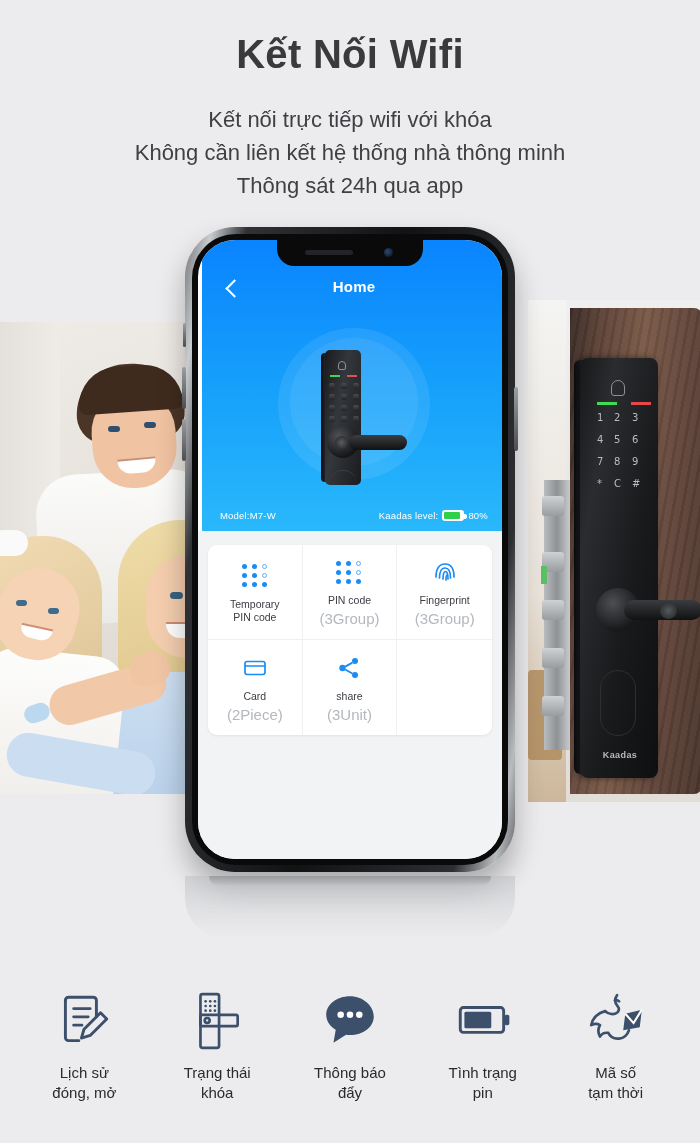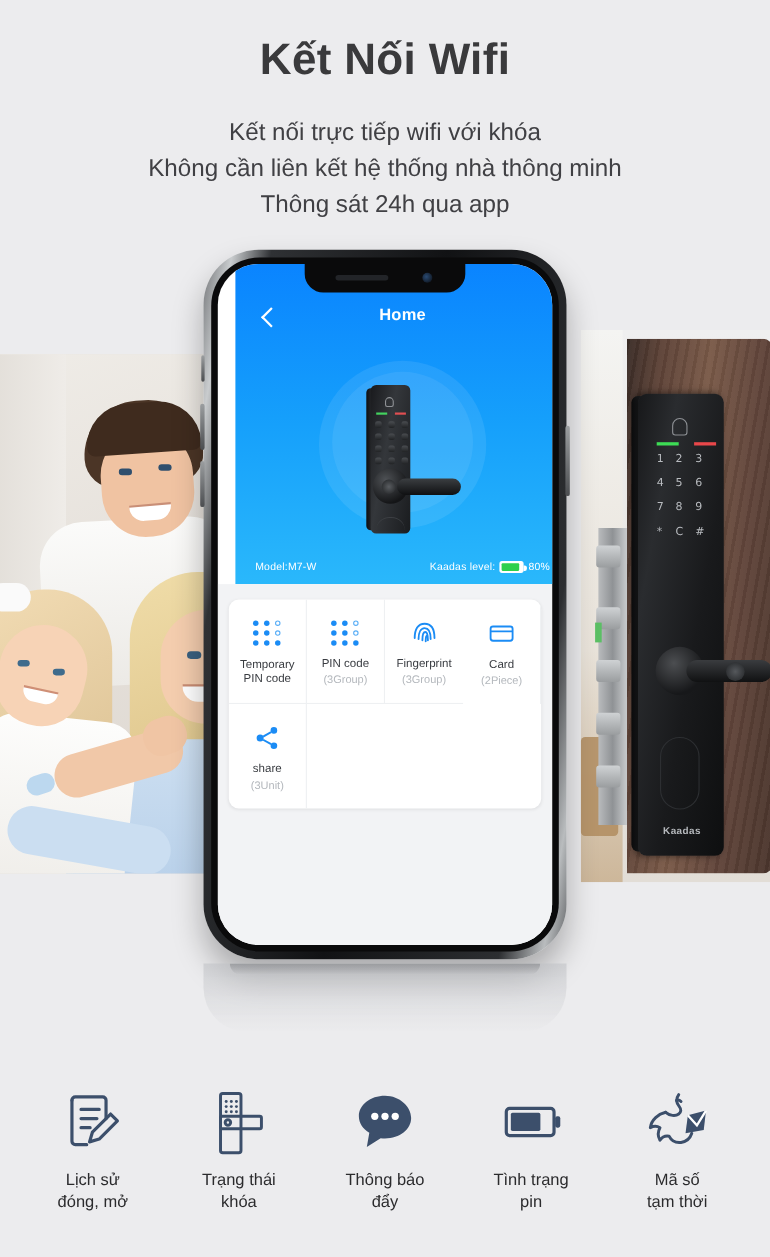--- a/index.html
+++ b/index.html
@@ -164,21 +164,21 @@
   .notch .cam{ position:absolute; right:30px; top:8px; width:9px; height:9px;
     background:radial-gradient(circle at 40% 40%,#2a4a72,#090b0f); border-radius:50%; }
   .btn-side{ position:absolute; background:linear-gradient(180deg,#9b9ea0,#4b4d50); border-radius:2px; }
   .btn-mute{ left:-2px; top:96px; width:3px; height:24px; }
   .btn-vup{  left:-3px; top:140px; width:4px; height:42px; }
   .btn-vdn{  left:-3px; top:192px; width:4px; height:42px; }
   .btn-pwr{  right:-3px; top:160px; width:4px; height:64px; }
 
   
   .app-hero{
-    position:absolute; left:16px; top:0; width:100%; height:291px;
+    position:absolute; left:4px; top:0; width:100%; height:291px;
     background:linear-gradient(180deg,#0a84ff 0%,#159ffb 48%,#2ab8fb 100%);
   }
   .app-nav{ position:absolute; top:38px; left:0; width:100%; height:24px; }
   .nav-back{ position:absolute; left:20px; top:0; width:20px; height:22px; cursor:pointer; }
   .nav-back:before{ content:""; position:absolute; left:6px; top:4px; width:11px; height:11px;
     border-left:2.4px solid #fff; border-bottom:2.4px solid #fff; transform:rotate(45deg); }
   .nav-title{ position:absolute; left:0; width:100%; text-align:center;
     color:#fff; font-size:15px; font-weight:600; letter-spacing:.2px; }
   .hero-halo{
     position:absolute; left:50%; top:88px; transform:translateX(-50%);
@@ -225,31 +225,31 @@
     background:#fff; border-radius:0 2px 2px 0; }
 
   
   .app-body{ position:absolute; top:291px; left:0; width:100%; bottom:0;
     background:#f2f3f5; }
   .grid-card{
     position:absolute; left:10px; right:10px; top:14px;
     background:#fff; border-radius:9px; overflow:hidden;
     box-shadow:0 1px 3px rgba(0,0,0,.07);
   }
-  .grid{ display:grid; grid-template-columns:repeat(4,1fr); }
+  .grid{ display:grid; grid-template-columns:repeat(3,1fr); }
   .cell{
     position:relative; height:95px; display:flex; flex-direction:column;
     align-items:center; justify-content:center; cursor:pointer;
     border-right:1px solid #eef0f2; border-bottom:1px solid #eef0f2;
   }
   .cell:nth-child(3n){ border-right:none; }
   .cell:nth-child(n+4){ border-bottom:none; }
   .cell-ico{ height:30px; display:flex; align-items:center; justify-content:center; margin-bottom:7px; }
   .cell-lbl{ font-size:10.5px; color:#3a3d42; line-height:13px; text-align:center; }
-  .cell-sub{ font-size:10px; color:#b4b8bd; margin-top:3px; }
+  .cell-sub{ font-size:15px; color:#b4b8bd; margin-top:3px; }
 
   .dots9{ display:grid; grid-template-columns:repeat(3,6px); gap:4px; }
   .dots9 i{ width:5px; height:5px; border-radius:50%; background:#1b8cf5; display:block; }
   .dots9 i.hollow{ background:#fff; border:1.3px solid #59aef7; width:5px; height:5px; }
 
   
   .reflection{
     position:absolute; left:185px; top:876px; width:330px; height:62px;
     border-radius:0 0 40px 40px; overflow:hidden;
     background:linear-gradient(180deg,rgba(190,192,196,.55),rgba(236,236,238,0));

